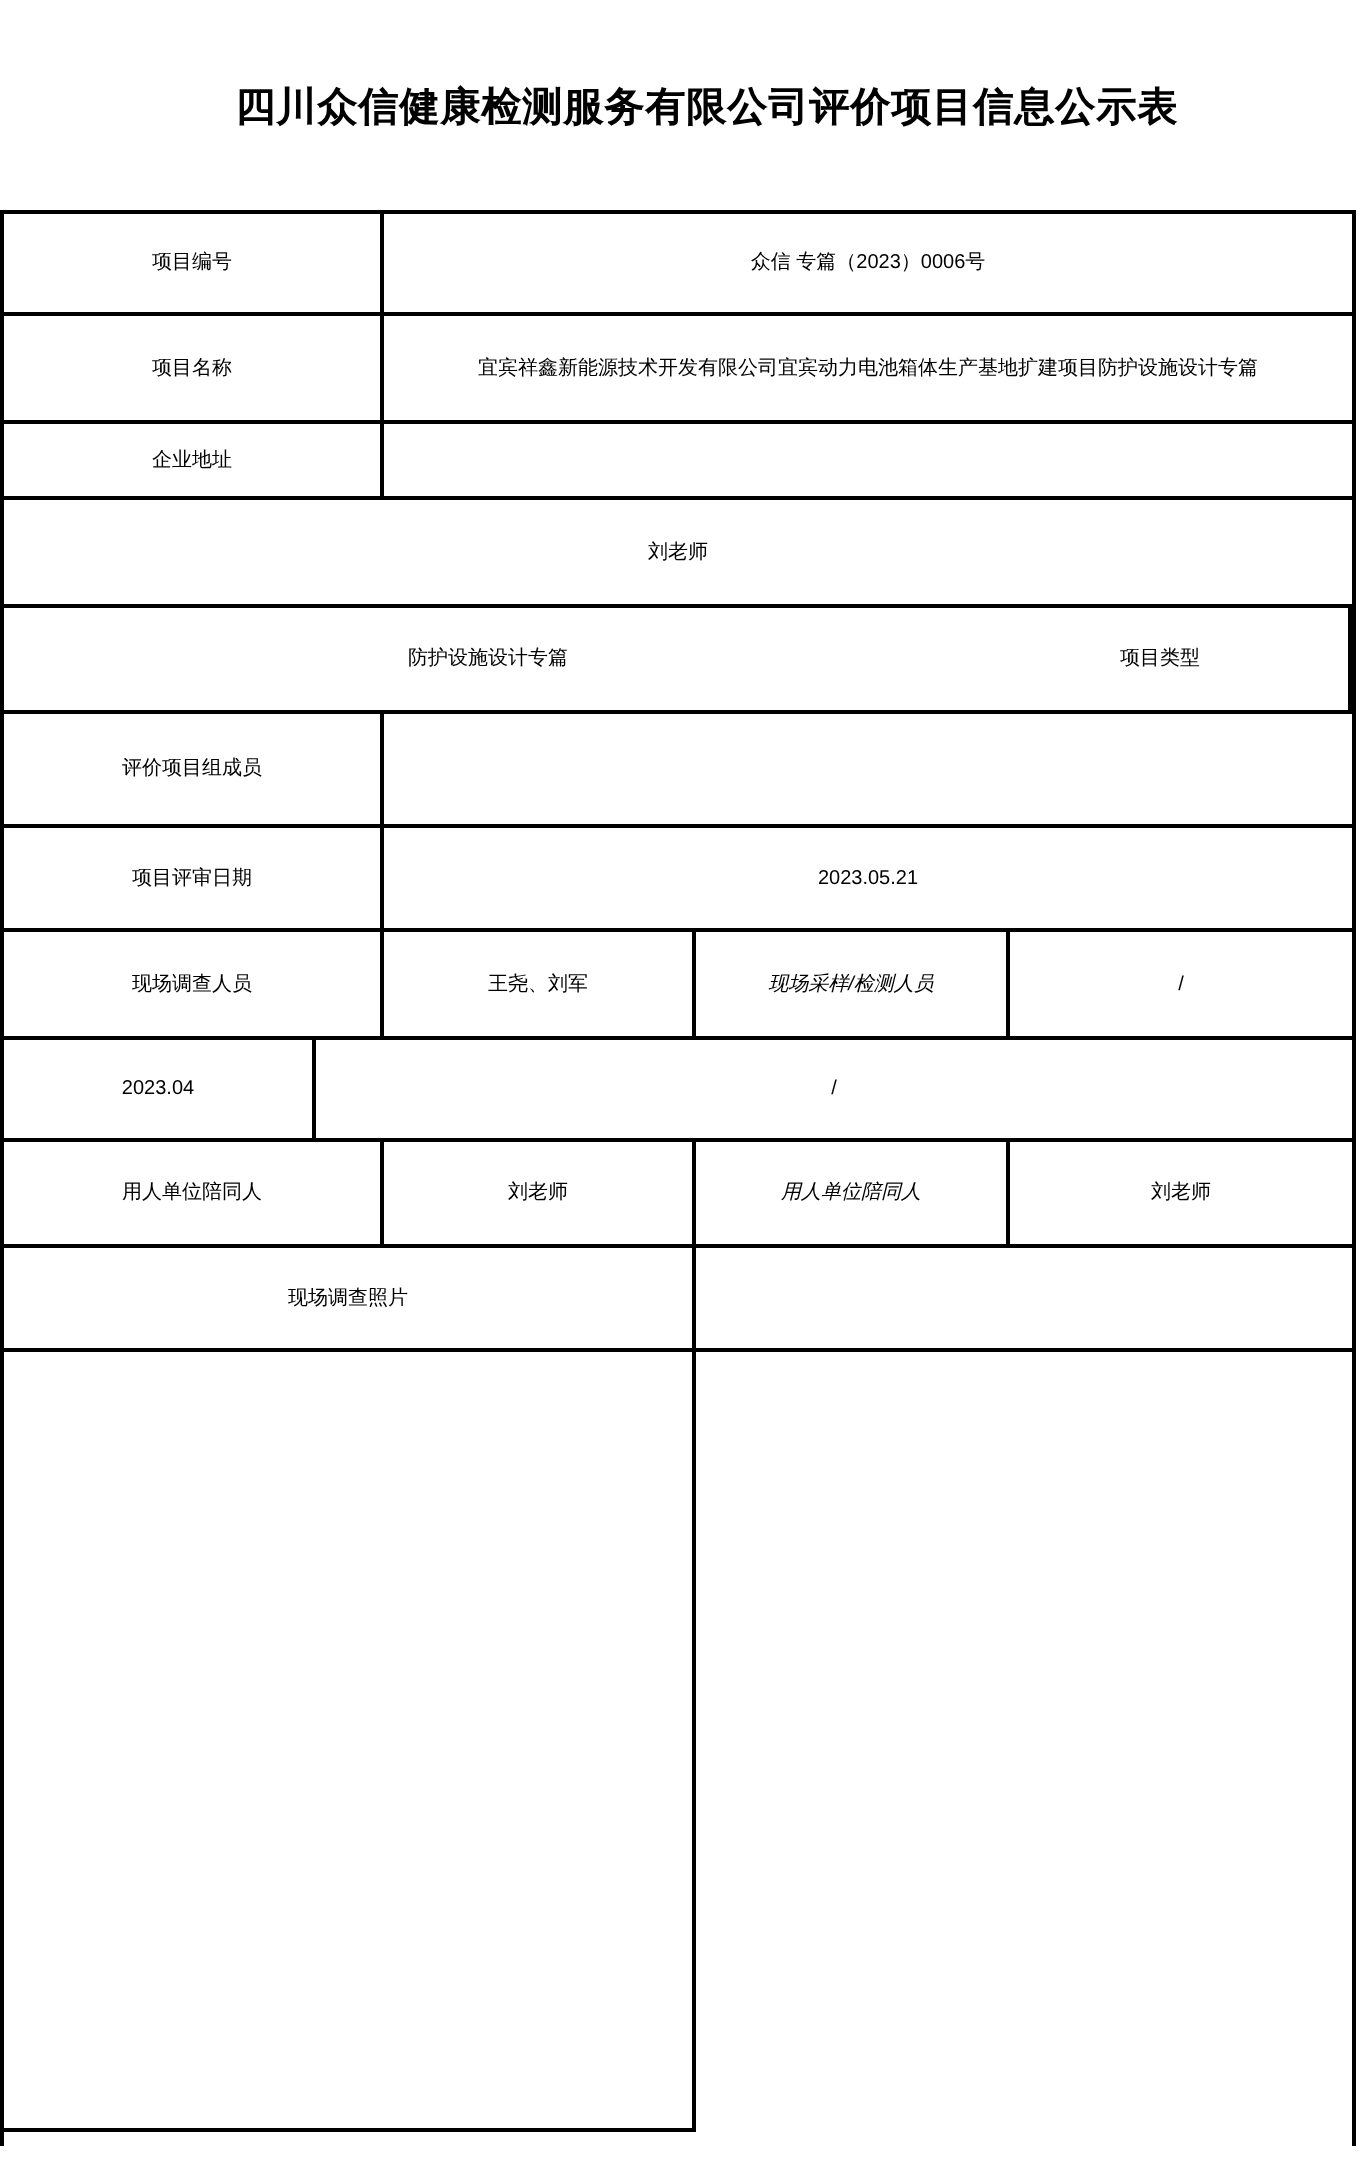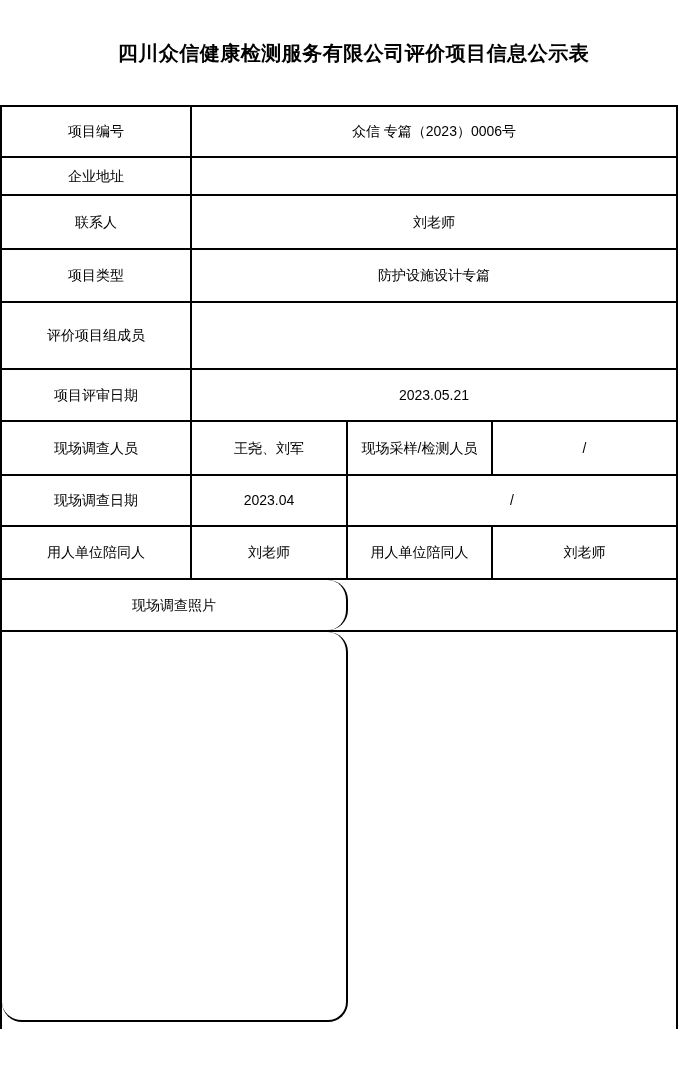--- a/index.html
+++ b/index.html
@@ -43,31 +43,31 @@
     box-sizing: border-box;
     border-bottom: 2px solid #000;
     align-items: stretch;
   }
   .cell {
     box-sizing: border-box;
     display: flex;
     align-items: center;
     justify-content: center;
     text-align: center;
-    font-size: 14px;
+    font-size: 10px;
     line-height: 19px;
     padding: 14px 6px;
     color: #000000;
   }
   .bR { border-right: 2px solid #000; }
   .label-col { width: 190px; flex: 0 0 auto; }
   .val-col   { flex: 1 1 auto; }
   .col2      { width: 156px; flex: 0 0 auto; }
-  .col3      { width: 145px; flex: 0 0 auto; }
-  .photo-left { width: 346px; flex: 0 0 auto; border-radius: 20px; }
+  .col3      { width: 157px; flex: 0 0 auto; font-style: italic; }
+  .photo-left { width: 346px; flex: 0 0 auto; }
   .photo-area-row {
     border-bottom: none;
     height: 397px;
   }
   .photo-area-row .photo-left {
     height: 390px;
     border-bottom: 2px solid #000;
   }
 </style>
 </head>
@@ -77,53 +77,55 @@
 
   <div class="doc-title">四川众信健康检测服务有限公司评价项目信息公示表</div>
 
   <div class="tbl">
 
     <div class="row" style="height:51px">
       <div class="cell label-col bR">项目编号</div>
       <div class="cell val-col">众信 专篇（2023）0006号</div>
     </div>
 
+    <div class="row" style="height:54px">
+      <div class="cell label-col bR">项目名称</div>
+      <div class="cell val-col">宜宾祥鑫新能源技术开发有限公司宜宾动力电池箱体生产基地扩建项目防护设施设计专篇</div>
+    </div>
 
     <div class="row" style="height:38px">
       <div class="cell label-col bR">企业地址</div>
     </div>
 
     <div class="row" style="height:54px">
-      <div class="cell label-col bR">联系人</div>
       <div class="cell val-col">刘老师</div>
     </div>
 
     <div class="row" style="height:53px">
+      <div class="cell val-col">防护设施设计专篇</div>
       <div class="cell label-col bR">项目类型</div>
-      <div class="cell val-col">防护设施设计专篇</div>
     </div>
 
-    <div class="row" style="height:67px">
+    <div class="row" style="height:57px">
       <div class="cell label-col bR">评价项目组成员</div>
     </div>
 
     <div class="row" style="height:52px">
       <div class="cell label-col bR">项目评审日期</div>
       <div class="cell val-col">2023.05.21</div>
     </div>
 
     <div class="row" style="height:54px">
       <div class="cell label-col bR">现场调查人员</div>
       <div class="cell col2 bR">王尧、刘军</div>
       <div class="cell col3 bR">现场采样/检测人员</div>
       <div class="cell val-col">/</div>
     </div>
 
     <div class="row" style="height:51px">
-      <div class="cell label-col bR">现场调查日期</div>
       <div class="cell col2 bR">2023.04</div>
       <div class="cell val-col">/</div>
     </div>
 
     <div class="row" style="height:53px">
       <div class="cell label-col bR">用人单位陪同人</div>
       <div class="cell col2 bR">刘老师</div>
       <div class="cell col3 bR">用人单位陪同人</div>
       <div class="cell val-col">刘老师</div>
     </div>

